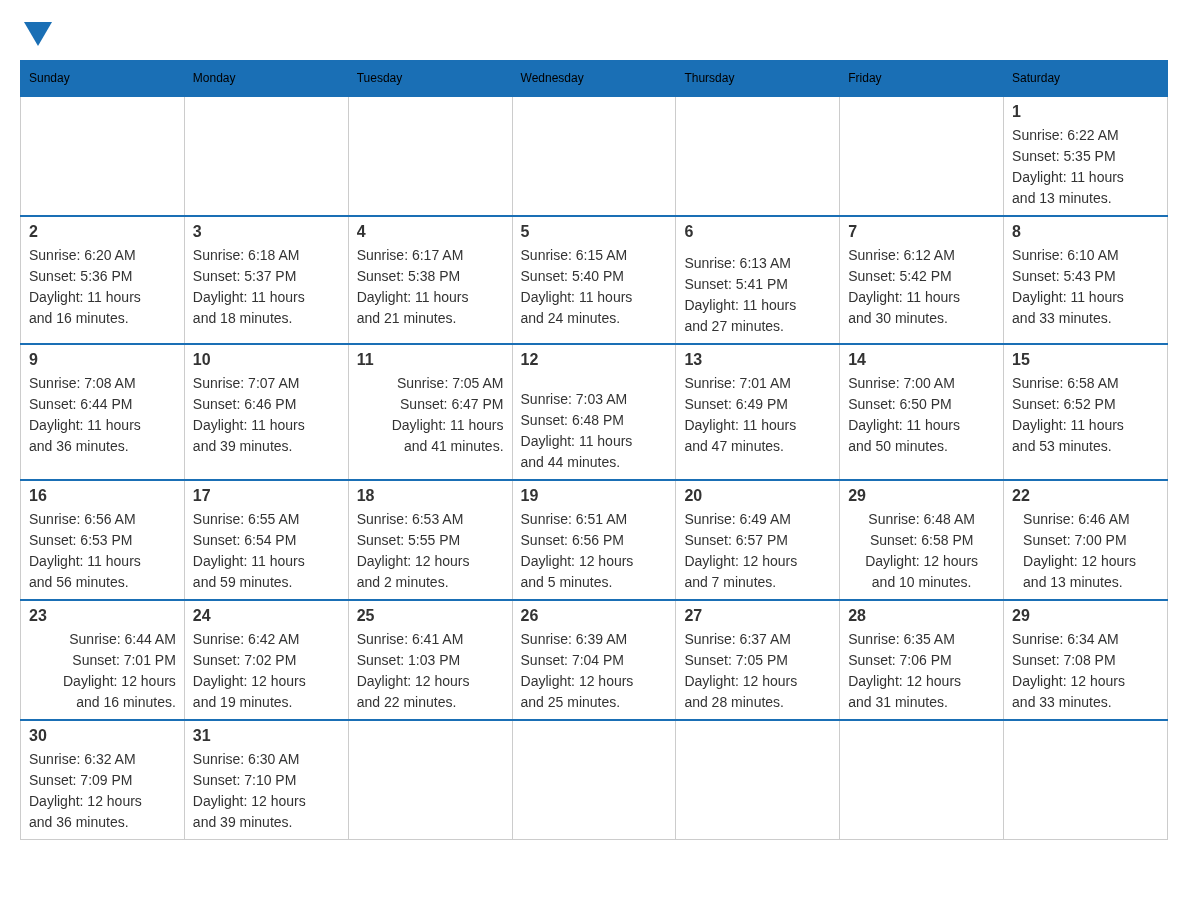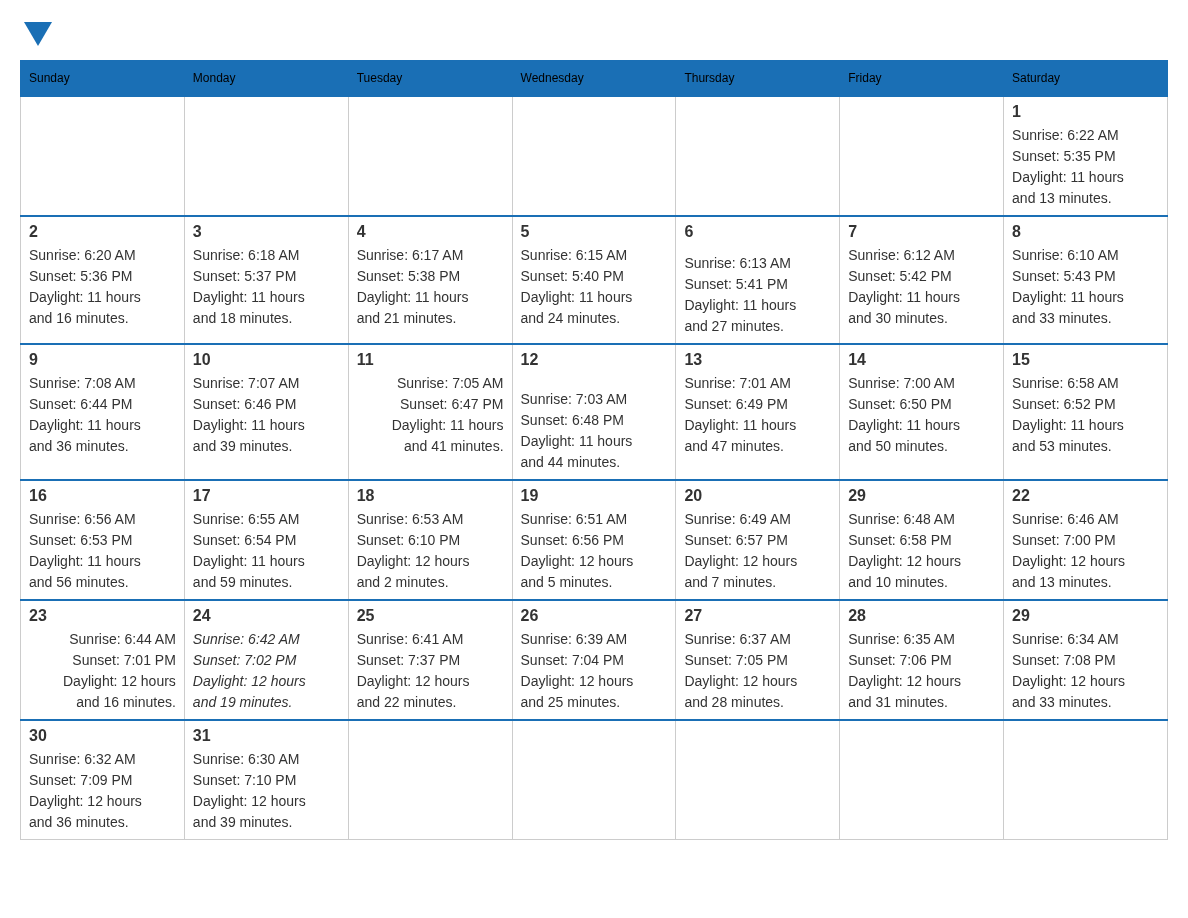--- a/index.html
+++ b/index.html
@@ -248,72 +248,72 @@
         <td>
           <div class="day-number">17</div>
           <div class="day-info" style="white-space: pre-line;">Sunrise: 6:55 AM
 Sunset: 6:54 PM
 Daylight: 11 hours
 and 59 minutes.</div>
         </td>
         <td>
           <div class="day-number">18</div>
           <div class="day-info" style="white-space: pre-line;">Sunrise: 6:53 AM
-Sunset: 6:10 PM
+Sunset: 5:55 PM
 Daylight: 12 hours
 and 2 minutes.</div>
         </td>
         <td>
           <div class="day-number">19</div>
           <div class="day-info" style="white-space: pre-line;">Sunrise: 6:51 AM
 Sunset: 6:56 PM
 Daylight: 12 hours
 and 5 minutes.</div>
         </td>
         <td>
           <div class="day-number">20</div>
           <div class="day-info" style="white-space: pre-line;">Sunrise: 6:49 AM
 Sunset: 6:57 PM
 Daylight: 12 hours
 and 7 minutes.</div>
         </td>
         <td>
           <div class="day-number">29</div>
-          <div class="day-info" style="white-space: pre-line;">Sunrise: 6:48 AM
+          <div class="day-info" style="white-space: pre-line; text-align: center;">Sunrise: 6:48 AM
 Sunset: 6:58 PM
 Daylight: 12 hours
 and 10 minutes.</div>
         </td>
         <td>
           <div class="day-number">22</div>
-          <div class="day-info" style="white-space: pre-line;">Sunrise: 6:46 AM
+          <div class="day-info" style="white-space: pre-line; margin-left: 11px;">Sunrise: 6:46 AM
 Sunset: 7:00 PM
 Daylight: 12 hours
 and 13 minutes.</div>
         </td>
       </tr>
       <tr class="week-row">
         <td>
           <div class="day-number">23</div>
           <div class="day-info" style="white-space: pre-line; text-align: right;">Sunrise: 6:44 AM
 Sunset: 7:01 PM
 Daylight: 12 hours
 and 16 minutes.</div>
         </td>
         <td>
           <div class="day-number">24</div>
-          <div class="day-info" style="white-space: pre-line; font-style: italic;">Sunrise: 6:42 AM
+          <div class="day-info" style="white-space: pre-line;">Sunrise: 6:42 AM
 Sunset: 7:02 PM
 Daylight: 12 hours
 and 19 minutes.</div>
         </td>
         <td>
           <div class="day-number">25</div>
           <div class="day-info" style="white-space: pre-line;">Sunrise: 6:41 AM
-Sunset: 7:37 PM
+Sunset: 1:03 PM
 Daylight: 12 hours
 and 22 minutes.</div>
         </td>
         <td>
           <div class="day-number">26</div>
           <div class="day-info" style="white-space: pre-line;">Sunrise: 6:39 AM
 Sunset: 7:04 PM
 Daylight: 12 hours
 and 25 minutes.</div>
         </td>

